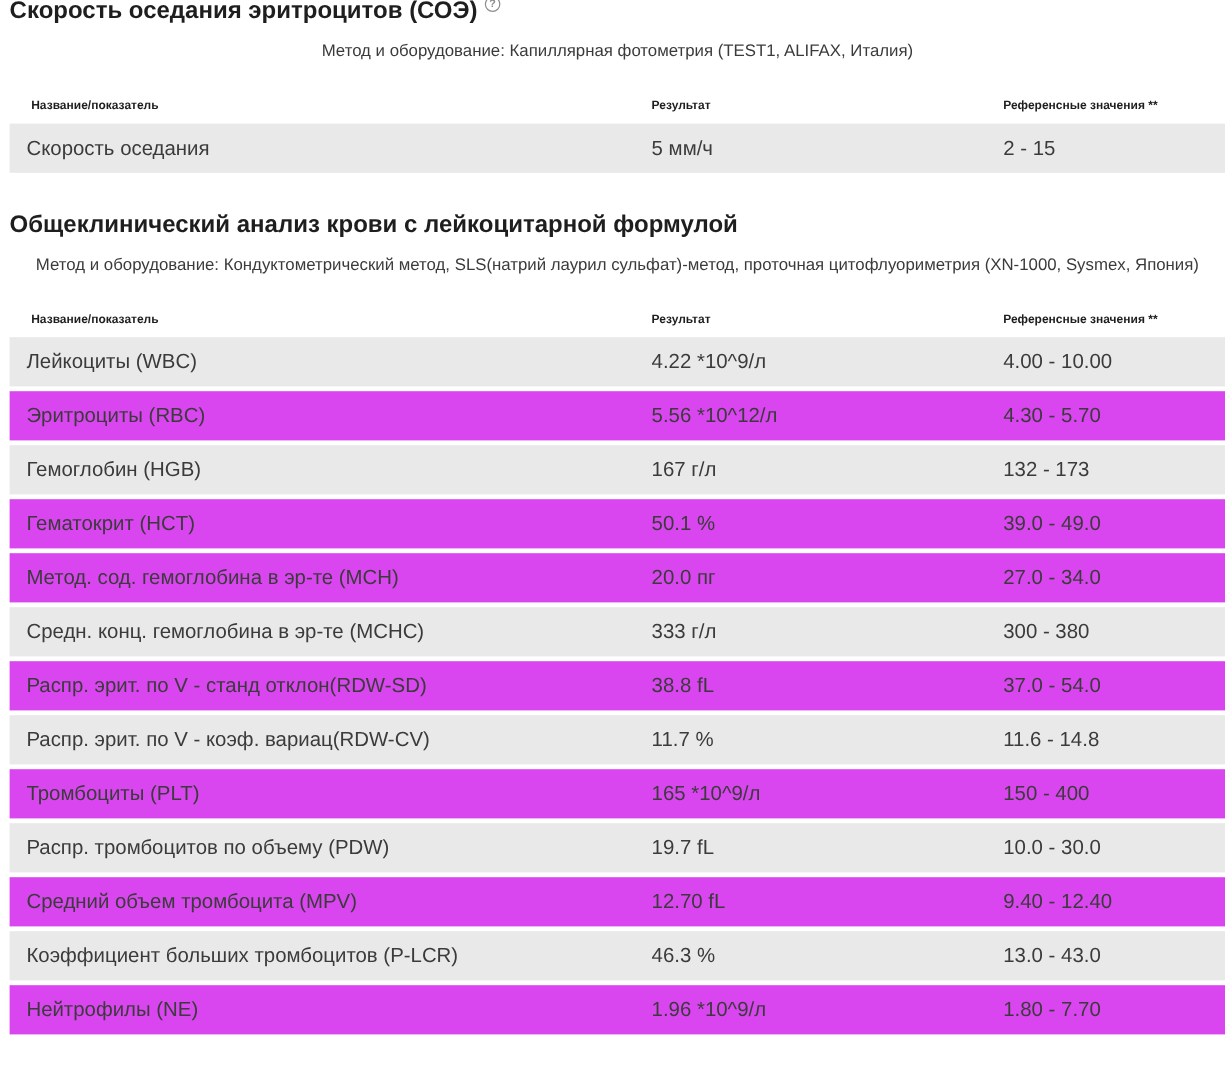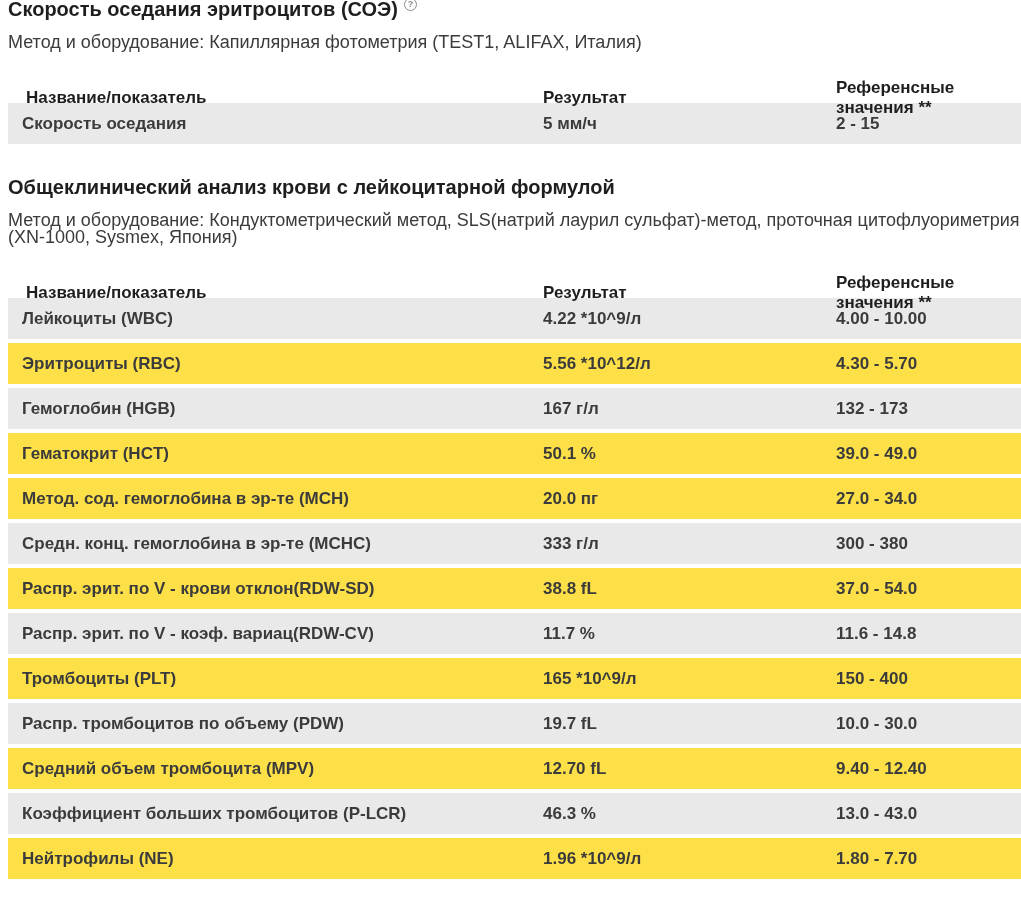--- a/index.html
+++ b/index.html
@@ -21,35 +21,35 @@
   .section-title{
     margin:0;font-size:20px;line-height:24px;font-weight:700;color:var(--heading);
   }
   .lab-section:first-child .section-title{margin-top:-3px;}
   .info-icon{
     display:inline-flex;align-items:center;justify-content:center;
     width:13px;height:13px;border:1px solid var(--icon);border-radius:50%;
     color:var(--icon);font-size:9px;font-weight:700;line-height:1;
     vertical-align:9px;margin-left:6px;cursor:pointer;
   }
-  .method{margin:13px 0 0;font-size:18px;line-height:17px;color:var(--text);}
+  .method{margin:13px 0 0;font-size:14px;line-height:17px;color:var(--text);text-align:center;}
   .results-table{margin-top:27px;}
   .thead{
     display:grid;grid-template-columns:517px 293px auto;
     padding-left:18px;height:20px;align-items:center;margin-bottom:5px;
-    font-size:17px;font-weight:700;color:var(--heading);
+    font-size:10px;font-weight:700;color:var(--heading);
   }
   .tbody{margin:0;}
   .row{
     display:grid;grid-template-columns:521px 293px auto;
     padding-left:14px;height:41px;align-items:center;margin-bottom:4px;
-    font-size:17px;line-height:20px;background:#fde047;
+    font-size:17px;line-height:20px;background:#d946ef;
   }
   .row.striped{background:var(--stripe);}
-  .cell{white-space:nowrap;overflow:hidden;font-weight:bold;}
+  .cell{white-space:nowrap;overflow:hidden;}
 </style>
 </head>
 <body>
 
 <main id="app">
   <section class="lab-section">
     <h2 class="section-title"><span class="title-text">Скорость оседания эритроцитов (СОЭ)</span><span class="info-icon">?</span></h2>
     <p class="method">Метод и оборудование: Капиллярная фотометрия (TEST1, ALIFAX, Италия)</p>
     <div class="results-table">
       <div class="thead">
@@ -108,21 +108,21 @@
     <div class="cell cell-ref">27.0 - 34.0</div>
   </div>
 
   <div class="row striped">
     <div class="cell cell-name">Средн. конц. гемоглобина в эр-те (MCHC)</div>
     <div class="cell cell-result"><span class="val">333 г/л</span></div>
     <div class="cell cell-ref">300 - 380</div>
   </div>
 
   <div class="row">
-    <div class="cell cell-name">Распр. эрит. по V - крови отклон(RDW-SD)</div>
+    <div class="cell cell-name">Распр. эрит. по V - станд отклон(RDW-SD)</div>
     <div class="cell cell-result"><span class="val">38.8 fL</span></div>
     <div class="cell cell-ref">37.0 - 54.0</div>
   </div>
 
   <div class="row striped">
     <div class="cell cell-name">Распр. эрит. по V - коэф. вариац(RDW-CV)</div>
     <div class="cell cell-result"><span class="val">11.7 %</span></div>
     <div class="cell cell-ref">11.6 - 14.8</div>
   </div>
 

